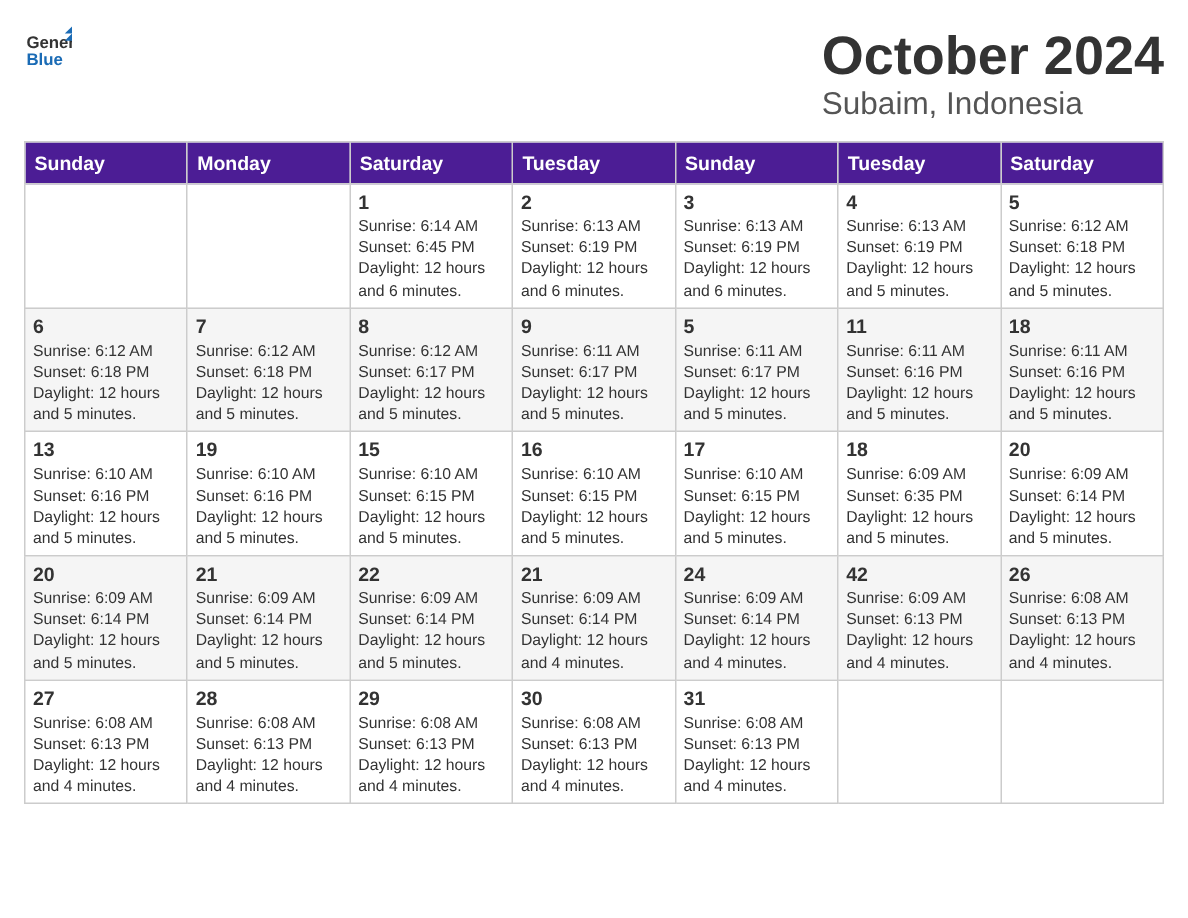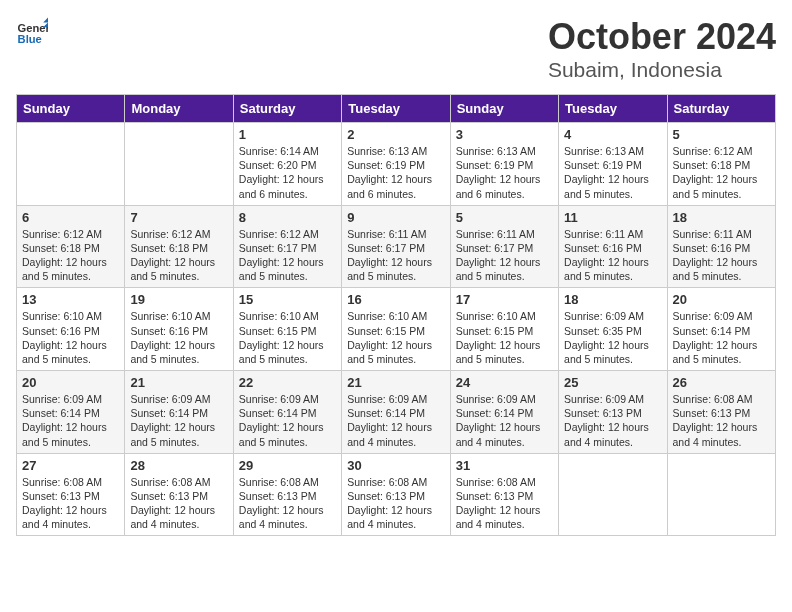--- a/index.html
+++ b/index.html
@@ -107,21 +107,21 @@
         <th>Saturday</th>
       </tr>
   </thead>
   <tbody id="calendar-body">
   <tr>
         <td class="empty-cell"></td>
         <td class="empty-cell"></td>
         <td>
           <span class="day-number">1</span>
           <div class="cell-text">Sunrise: 6:14 AM
-Sunset: 6:20 PM
+Sunset: 6:45 PM
 Daylight: 12 hours
 and 6 minutes.</div>
         </td>
         <td>
           <span class="day-number">2</span>
           <div class="cell-text">Sunrise: 6:13 AM
 Sunset: 6:19 PM
 Daylight: 12 hours
 and 6 minutes.</div>
         </td>
@@ -279,21 +279,21 @@
 and 4 minutes.</div>
         </td>
         <td>
           <span class="day-number">24</span>
           <div class="cell-text">Sunrise: 6:09 AM
 Sunset: 6:14 PM
 Daylight: 12 hours
 and 4 minutes.</div>
         </td>
         <td>
-          <span class="day-number">25</span>
+          <span class="day-number">42</span>
           <div class="cell-text">Sunrise: 6:09 AM
 Sunset: 6:13 PM
 Daylight: 12 hours
 and 4 minutes.</div>
         </td>
         <td>
           <span class="day-number">26</span>
           <div class="cell-text">Sunrise: 6:08 AM
 Sunset: 6:13 PM
 Daylight: 12 hours

